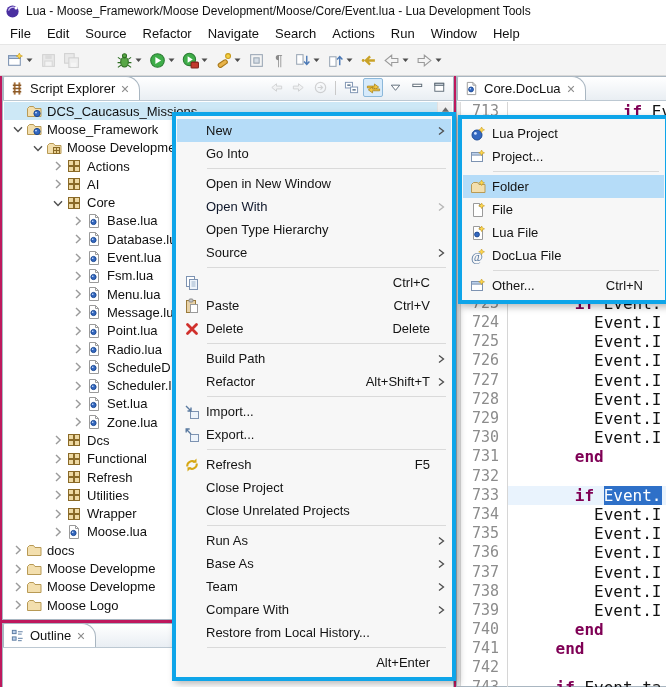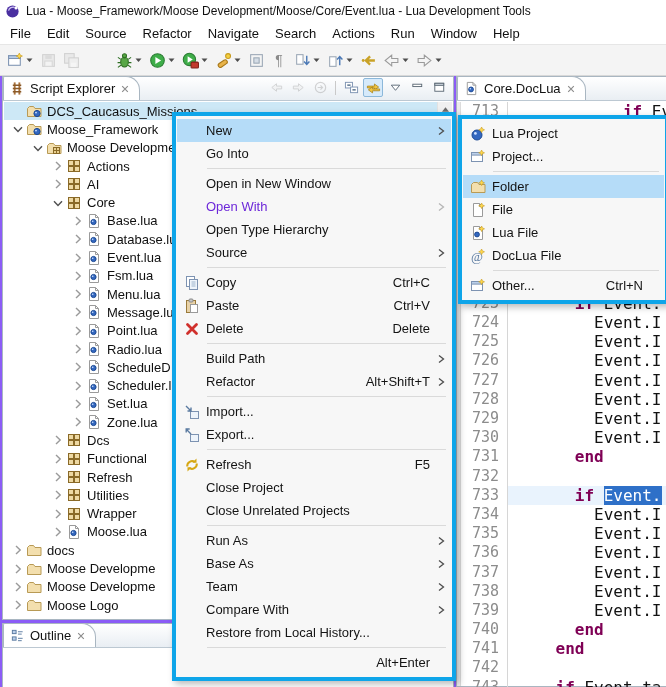--- a/index.html
+++ b/index.html
@@ -14,21 +14,21 @@
   .menu-item{padding:2px 8px;font-size:13px;color:#101010}
   .toolbar{height:32px;background:#f4f4f4;border-top:1px solid #e6e6e6;border-bottom:1px solid #d8d8d8;display:flex;align-items:center;padding-left:4px}
   .tbtn{display:flex;align-items:center;height:24px;padding:1px 2px;margin:0 1px;border-radius:2px}
   .tbtn svg{width:17px;height:17px;display:block}
   .tbtn .caret{margin-left:1px}
   .tbtn .caret svg{width:9px;height:10px}
   .tbtn.disabled{opacity:.38}
   .tgap{width:30px}
 
   
-  .workbench{position:absolute;top:76px;left:0;right:0;bottom:0;background:#8b5cf6}
+  .workbench{position:absolute;top:76px;left:0;right:0;bottom:0;background:#be185d}
   .view{position:absolute;background:#fff;border:1px solid #a9b6c1}
   #script-explorer{left:2px;top:0;width:452px;height:544px}
   #outline-view{left:2px;top:547px;width:452px;height:140px}
   #editor{left:456px;top:0;width:212px;height:611px;border-right:none}
 
   .view-header{height:24px;background:linear-gradient(#ffffff,#e9eef3);border-bottom:1px solid #bcc8d2;display:flex;align-items:flex-end;position:relative}
   .vtab{display:flex;align-items:center;gap:5px;height:24px;padding:0 9px 0 6px;background:#fff;border:1px solid #a9b6c1;border-bottom:none;border-radius:2px 14px 0 0;font-size:13px;white-space:nowrap}
   .vtab .tic svg{width:15px;height:15px;display:block}
   .vtab .close svg{width:10px;height:10px;display:block}
   .view-toolbar{margin-left:auto;display:flex;align-items:center;gap:2px;padding:0 4px 3px 0}
@@ -62,21 +62,21 @@
   .cline.current .ctext{background:#e9f3fd}
   .kw{color:var(--keyword);font-weight:bold}
   .selx{background:var(--selection-blue);color:#fff}
 
   
   .cmenu{position:absolute;background:#f7f7f7;border:4px solid #0ea5e9;box-shadow:3px 3px 7px rgba(0,0,0,.28);padding:3px 1px;z-index:50}
   #context-menu{left:172px;top:112px;width:284px}
   #new-submenu{left:458px;top:115px;width:211px;z-index:60}
   .mitem{display:flex;align-items:center;height:23px;font-size:13px;color:#141414}
   .mitem.hl{background:var(--menu-highlight)}
-  .mitem.disabled{color:#6d28d9}
+  .mitem.disabled{color:#0f172a}
   .micon{width:29px;flex:none;display:flex;justify-content:center;align-items:center}
   .micon svg{width:16px;height:16px;display:block}
   .mlabel{flex:1;white-space:nowrap}
   .mshort{margin-left:auto;padding-right:6px;white-space:nowrap}
   .marrow{width:15px;flex:none;display:flex;align-items:center}
   .marrow svg{width:10px;height:10px}
   .msep{height:1px;background:#dadada;margin:3px 5px 3px 30px}
 </style>
 </head>
 <body>
@@ -1047,21 +1047,20 @@
     </div>
     <div class="msep"></div>
     <div class="mitem">
       <span class="micon">
         <svg viewBox="0 0 16 16">
           <rect x="2.5" y="1.5" width="8" height="10" fill="#fff" stroke="#7d93b2"></rect>
           <rect x="5.5" y="4.5" width="8" height="10" fill="#eef4fb" stroke="#7d93b2"></rect>
           <path d="M7.5 7h4M7.5 9h4M7.5 11h4" stroke="#9db4cc"></path>
         </svg>
       </span>
-      <span class="mlabel">Copy</span>
       <span class="mshort">Ctrl+C</span>
       <span class="marrow"></span>
     </div>
     <div class="mitem">
       <span class="micon">
         <svg viewBox="0 0 16 16">
           <rect x="2.5" y="2.5" width="9" height="12" fill="#e8d2a8" stroke="#9a7a3a"></rect>
           <rect x="5" y="1" width="4" height="3" rx="1" fill="#c9c9c9" stroke="#888"></rect>
           <rect x="6.5" y="6.5" width="7" height="8" fill="#fff" stroke="#9a9a9a"></rect>
         </svg>

